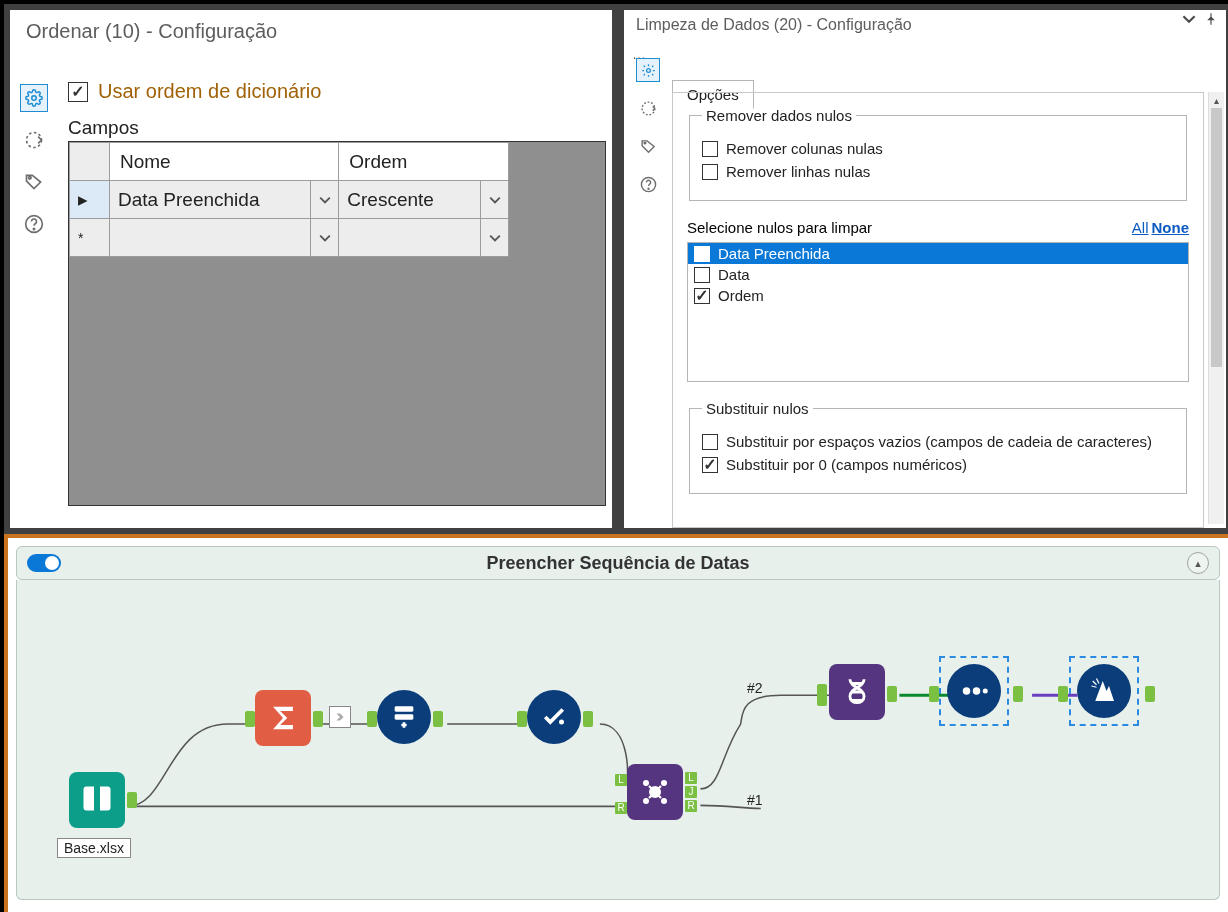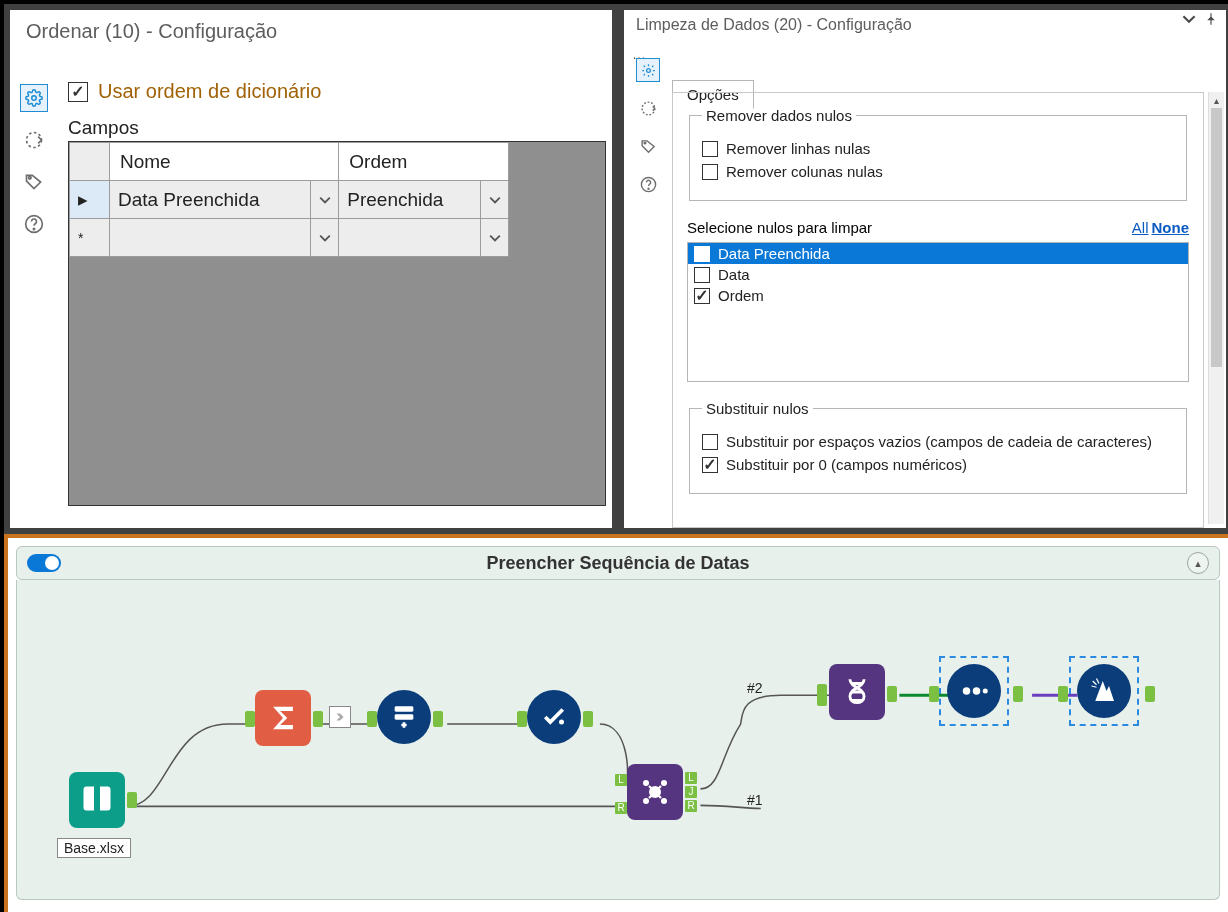--- a/index.html
+++ b/index.html
@@ -122,21 +122,21 @@
             <td class="row-selector">▸</td>
             <td class="combo-cell">
               <span>Data Preenchida</span>
               <span class="chev">
                     <svg width="12" height="12" viewBox="0 0 10 10">
                       <path d="M1 3 L5 7 L9 3" fill="none" stroke="#555" stroke-width="1.5"></path>
                     </svg>
                   </span>
             </td>
             <td class="combo-cell">
-              <span>Preenchida</span>
+              <span>Crescente</span>
               <span class="chev">
                     <svg width="12" height="12" viewBox="0 0 10 10">
                       <path d="M1 3 L5 7 L9 3" fill="none" stroke="#555" stroke-width="1.5"></path>
                     </svg>
                   </span>
             </td>
           </tr>
           <tr>
             <td class="row-selector" style="background:#ededed !important; font-size:14px;">*</td>
             <td class="combo-cell">
@@ -203,25 +203,25 @@
     </div>
     <div class="scrollbar-v">
       <div class="scroll-arrow" style="top:0;">▴</div>
       <div class="scroll-thumb" style="top:16px;"></div>
     </div>
     <div class="cfg-body">
       <fieldset>
         <legend>Remover dados nulos</legend>
         <div class="checkrow">
             <span class="checkbox smallcheck"></span>
-            <span>Remover linhas nulas</span>
+            <span>Remover colunas nulas</span>
           </div>
         <div class="checkrow">
             <span class="checkbox smallcheck"></span>
-            <span>Remover colunas nulas</span>
+            <span>Remover linhas nulas</span>
           </div>
       </fieldset>
       <div class="fieldsel-row">
         <span>Selecione nulos para limpar</span>
         <span class="linkpair">
           <span class="linklike">All</span>
           <span class="linklike" style="font-weight:bold;">None</span>
         </span>
       </div>
       <div class="fieldlist">

